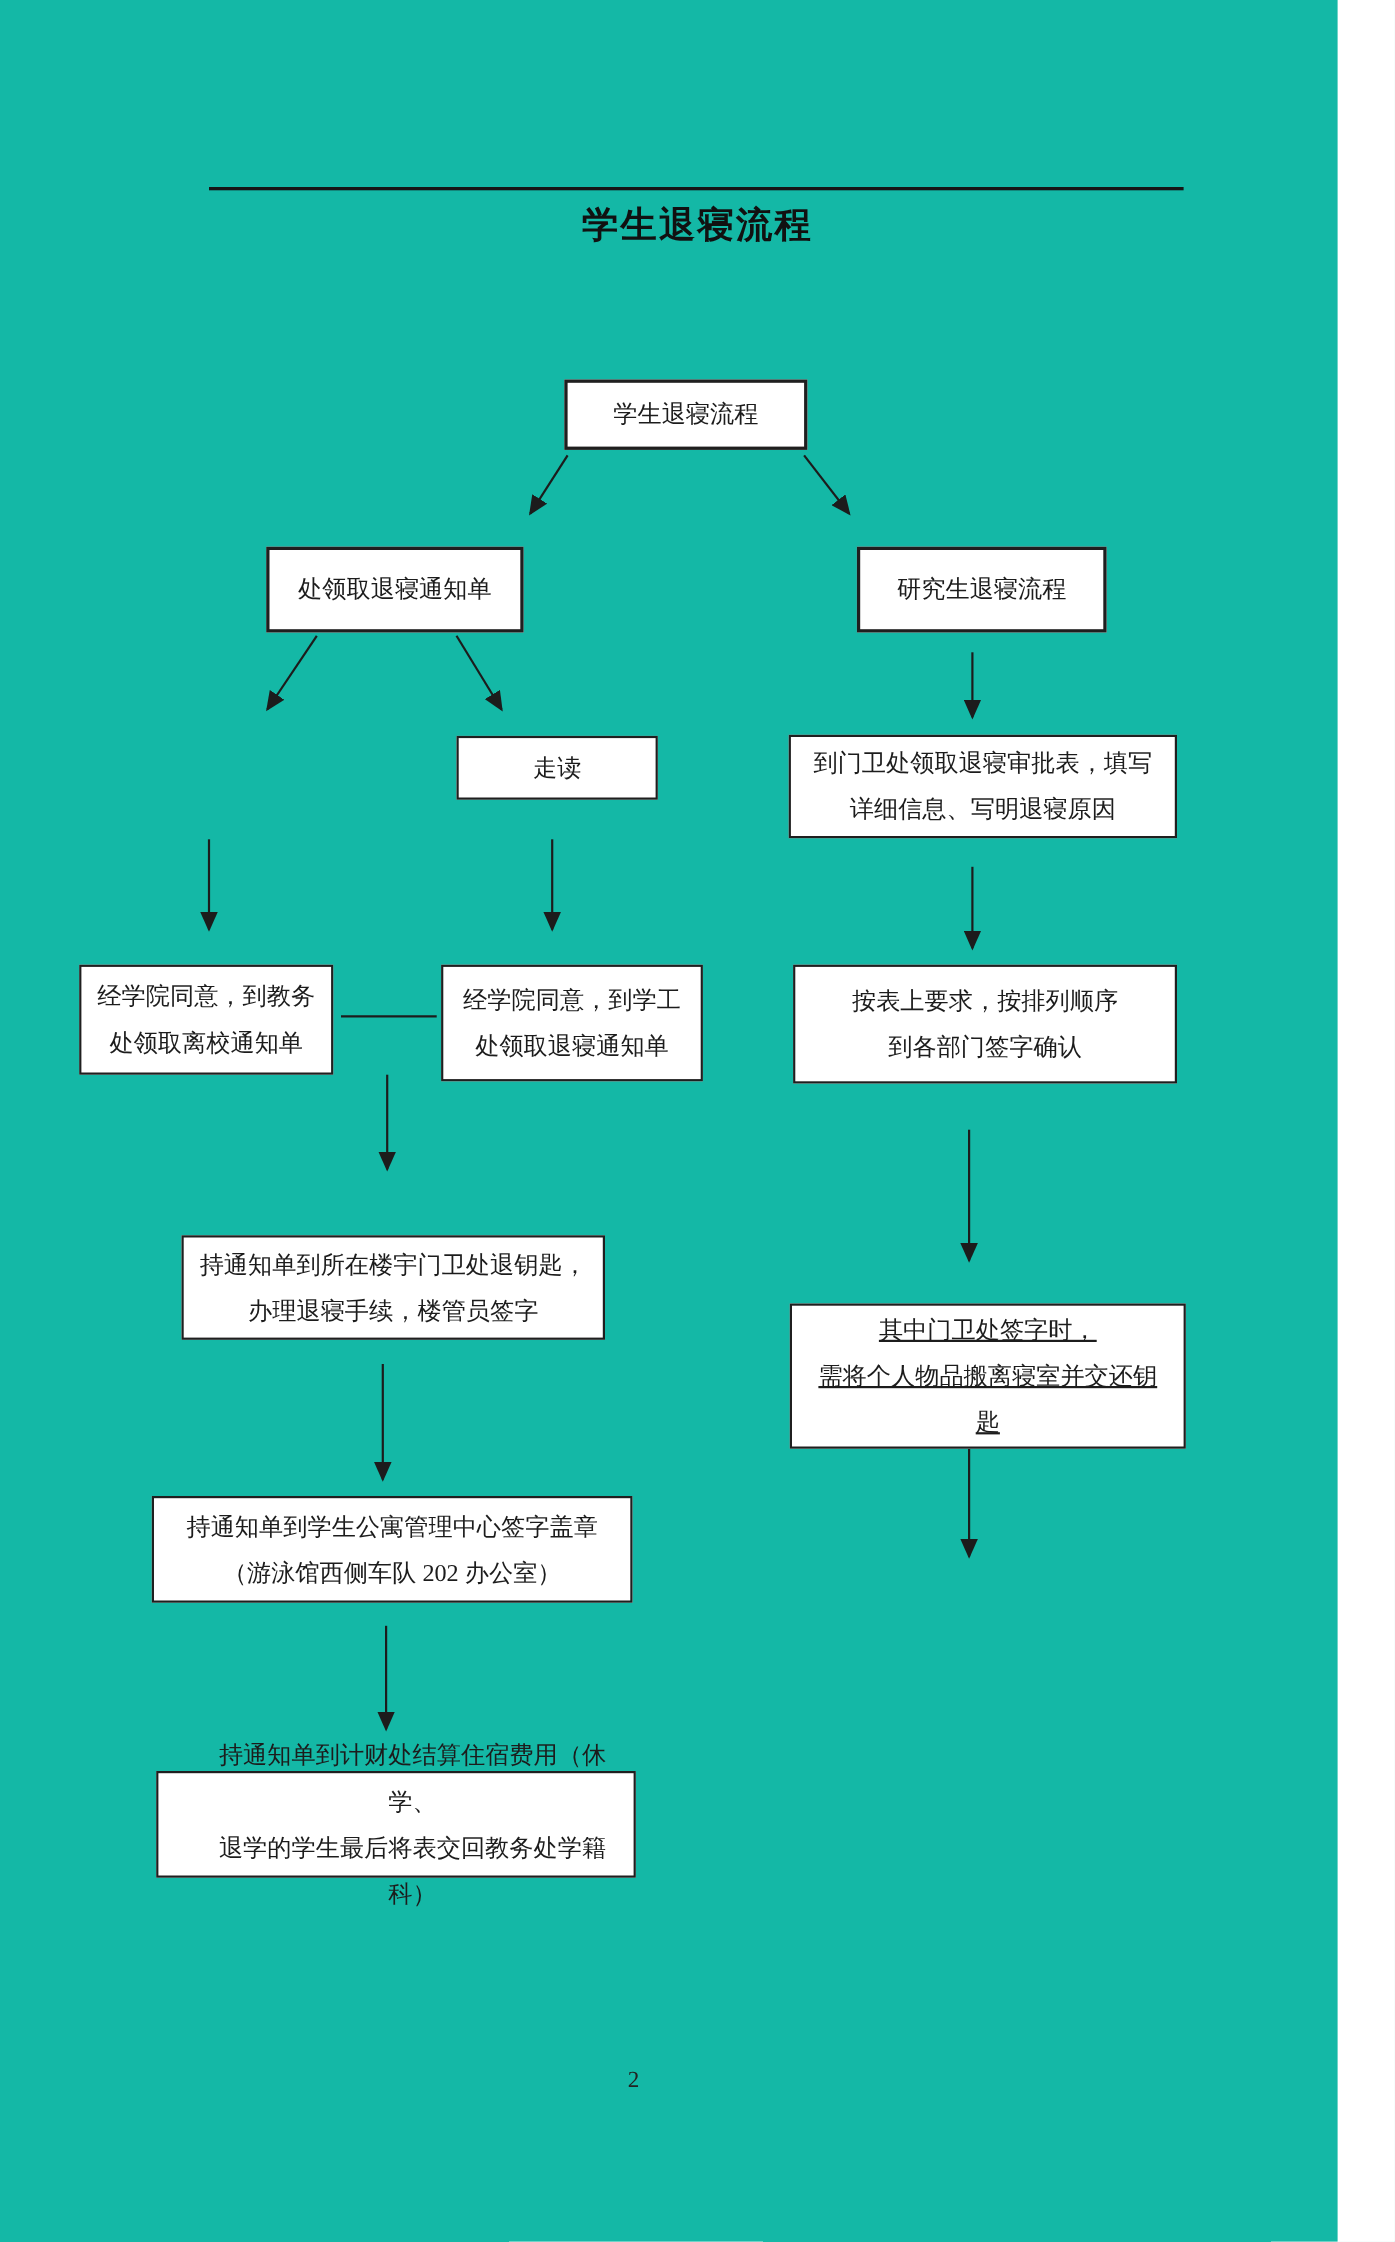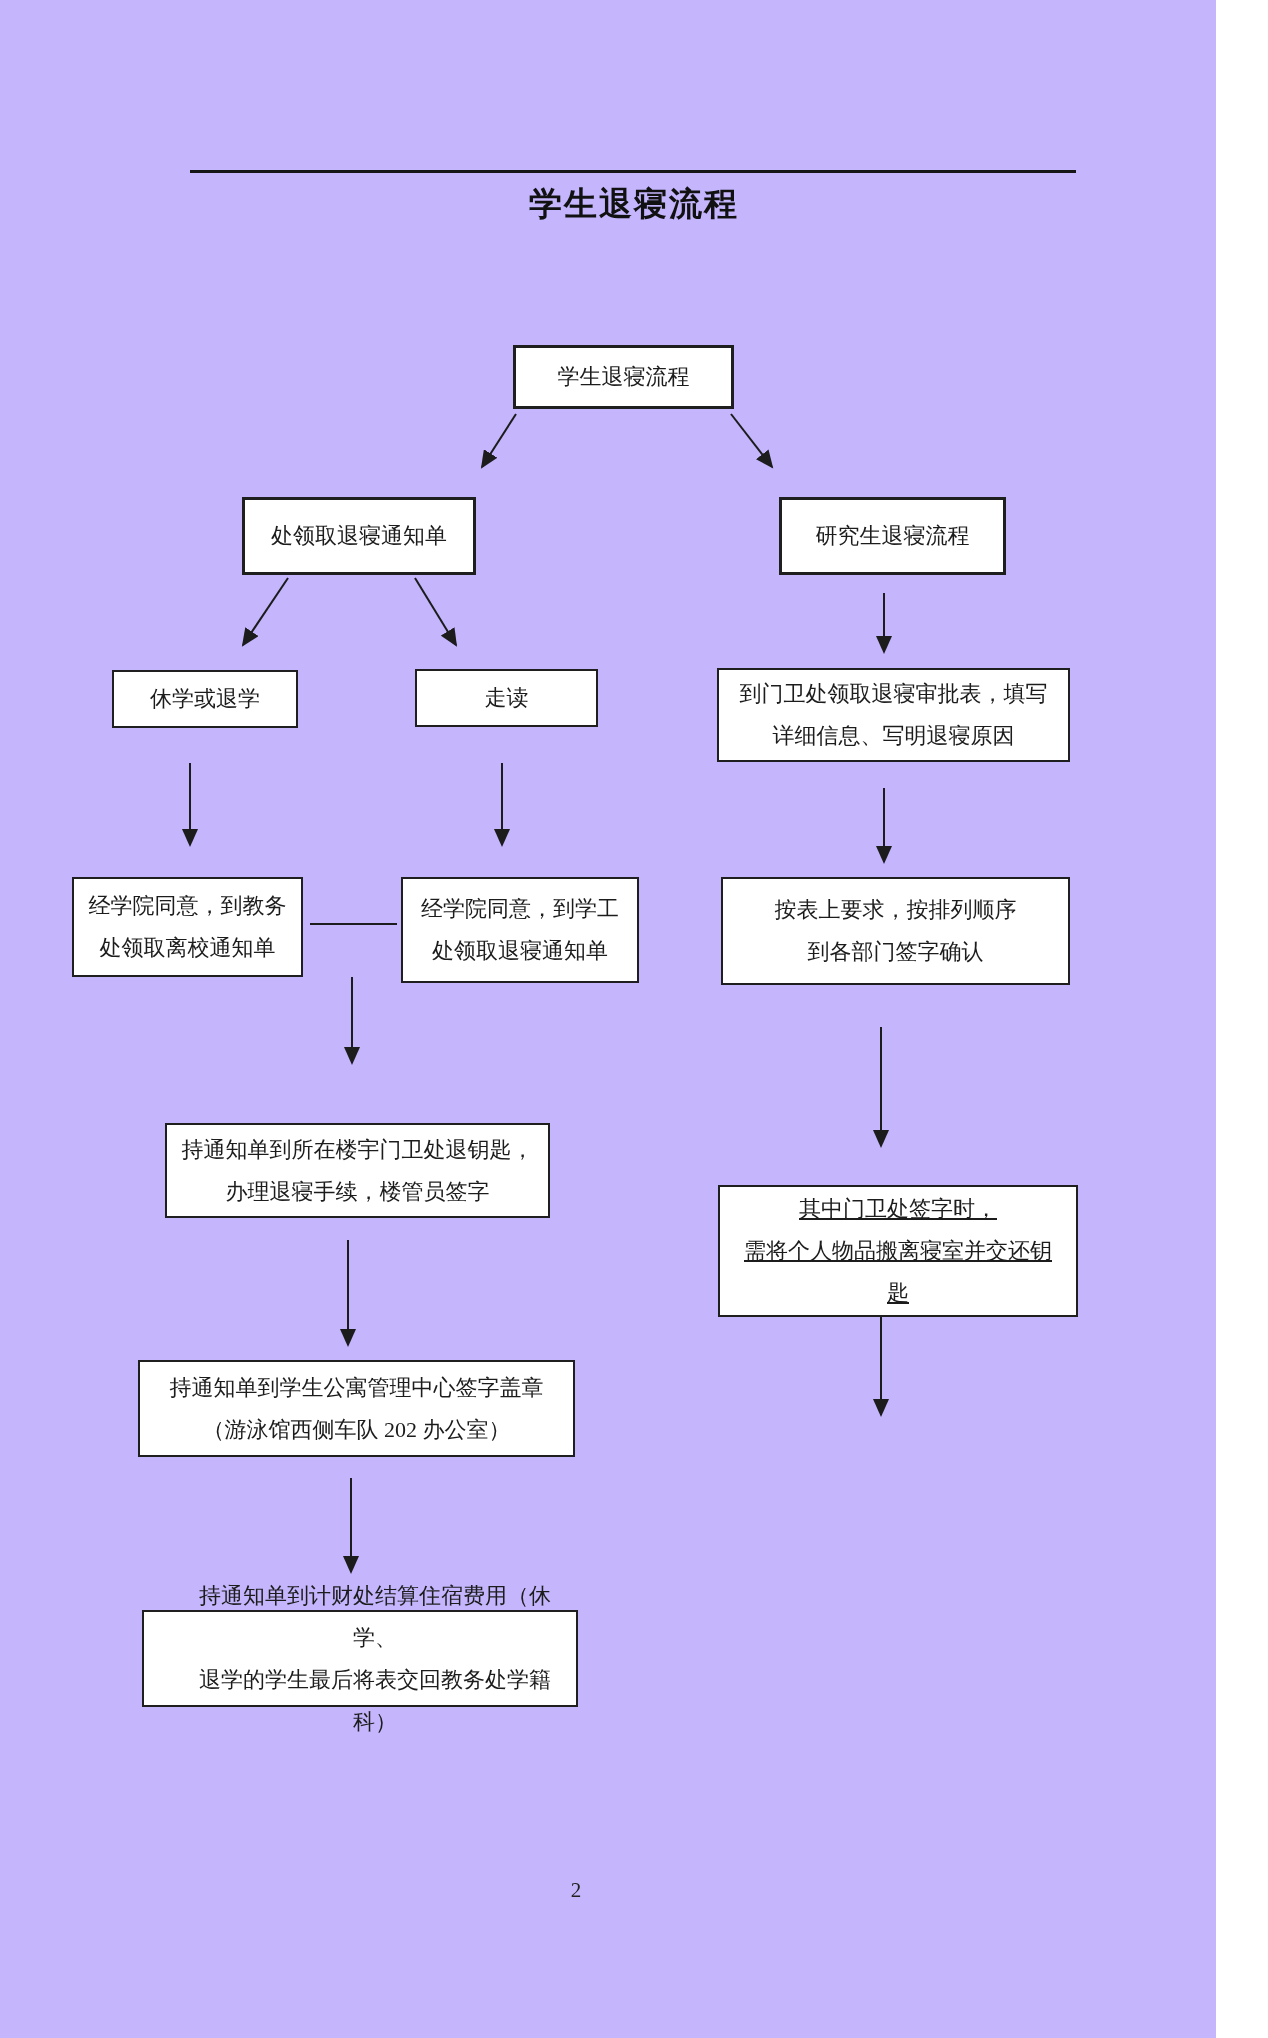--- a/index.html
+++ b/index.html
@@ -1,20 +1,20 @@
 <!DOCTYPE html>
 <html><head>
 <meta charset="utf-8">
 <style>
   html, body { margin: 0; padding: 0; background: #ffffff; }
   #page {
     position: relative;
     width: 1216px;
     height: 2038px;
-    background: #c4b5fd;
+    background: #14b8a6;
     font-family: "Liberation Serif", "DejaVu Serif", serif;
     color: #1c1c1c;
     overflow: hidden;
   }
   .header-rule {
     position: absolute;
     left: 190px; top: 170px;
     width: 886px; height: 0;
     border-top: 3px solid #161616;
   }
@@ -101,21 +101,20 @@
     <line x1="352" y1="977" x2="352" y2="1063" marker-end="url(#arrow)"></line>
     <line x1="348" y1="1240" x2="348" y2="1345" marker-end="url(#arrow)"></line>
     <line x1="351" y1="1478" x2="351" y2="1572" marker-end="url(#arrow)"></line>
     <line x1="881" y1="1027" x2="881" y2="1146" marker-end="url(#arrow)"></line>
     <line x1="881" y1="1317" x2="881" y2="1415" marker-end="url(#arrow)"></line>
   </svg>
 
   <div id="n-root" class="node node--heavy">学生退寝流程</div>
   <div id="n-undergrad" class="node node--heavy">处领取退寝通知单</div>
   <div id="n-grad" class="node node--heavy">研究生退寝流程</div>
-  <div id="n-suspend" class="node">休学或退学</div>
   <div id="n-commute" class="node">走读</div>
   <div id="n-grad-form" class="node">到门卫处领取退寝审批表，填写
 详细信息、写明退寝原因</div>
   <div id="n-suspend-notice" class="node">经学院同意，到教务
 处领取离校通知单</div>
   <div id="n-commute-notice" class="node">经学院同意，到学工
 处领取退寝通知单</div>
   <div id="n-return-key" class="node">持通知单到所在楼宇门卫处退钥匙，
 办理退寝手续，楼管员签字</div>
   <div id="n-apartment-center" class="node">持通知单到学生公寓管理中心签字盖章

